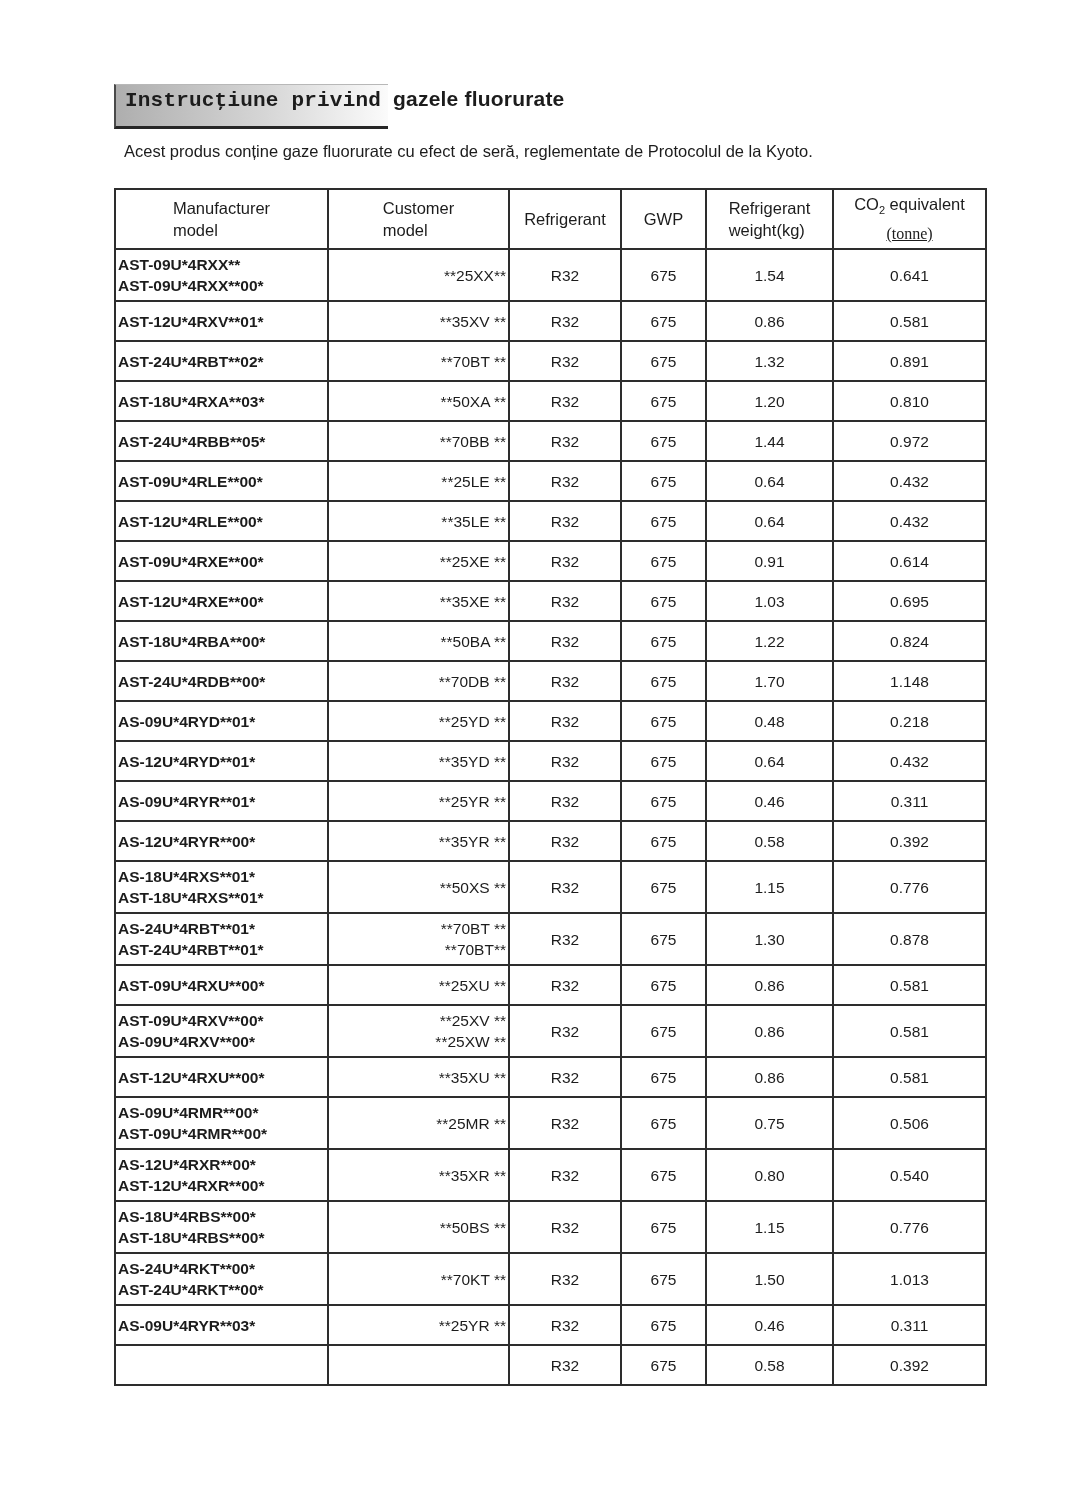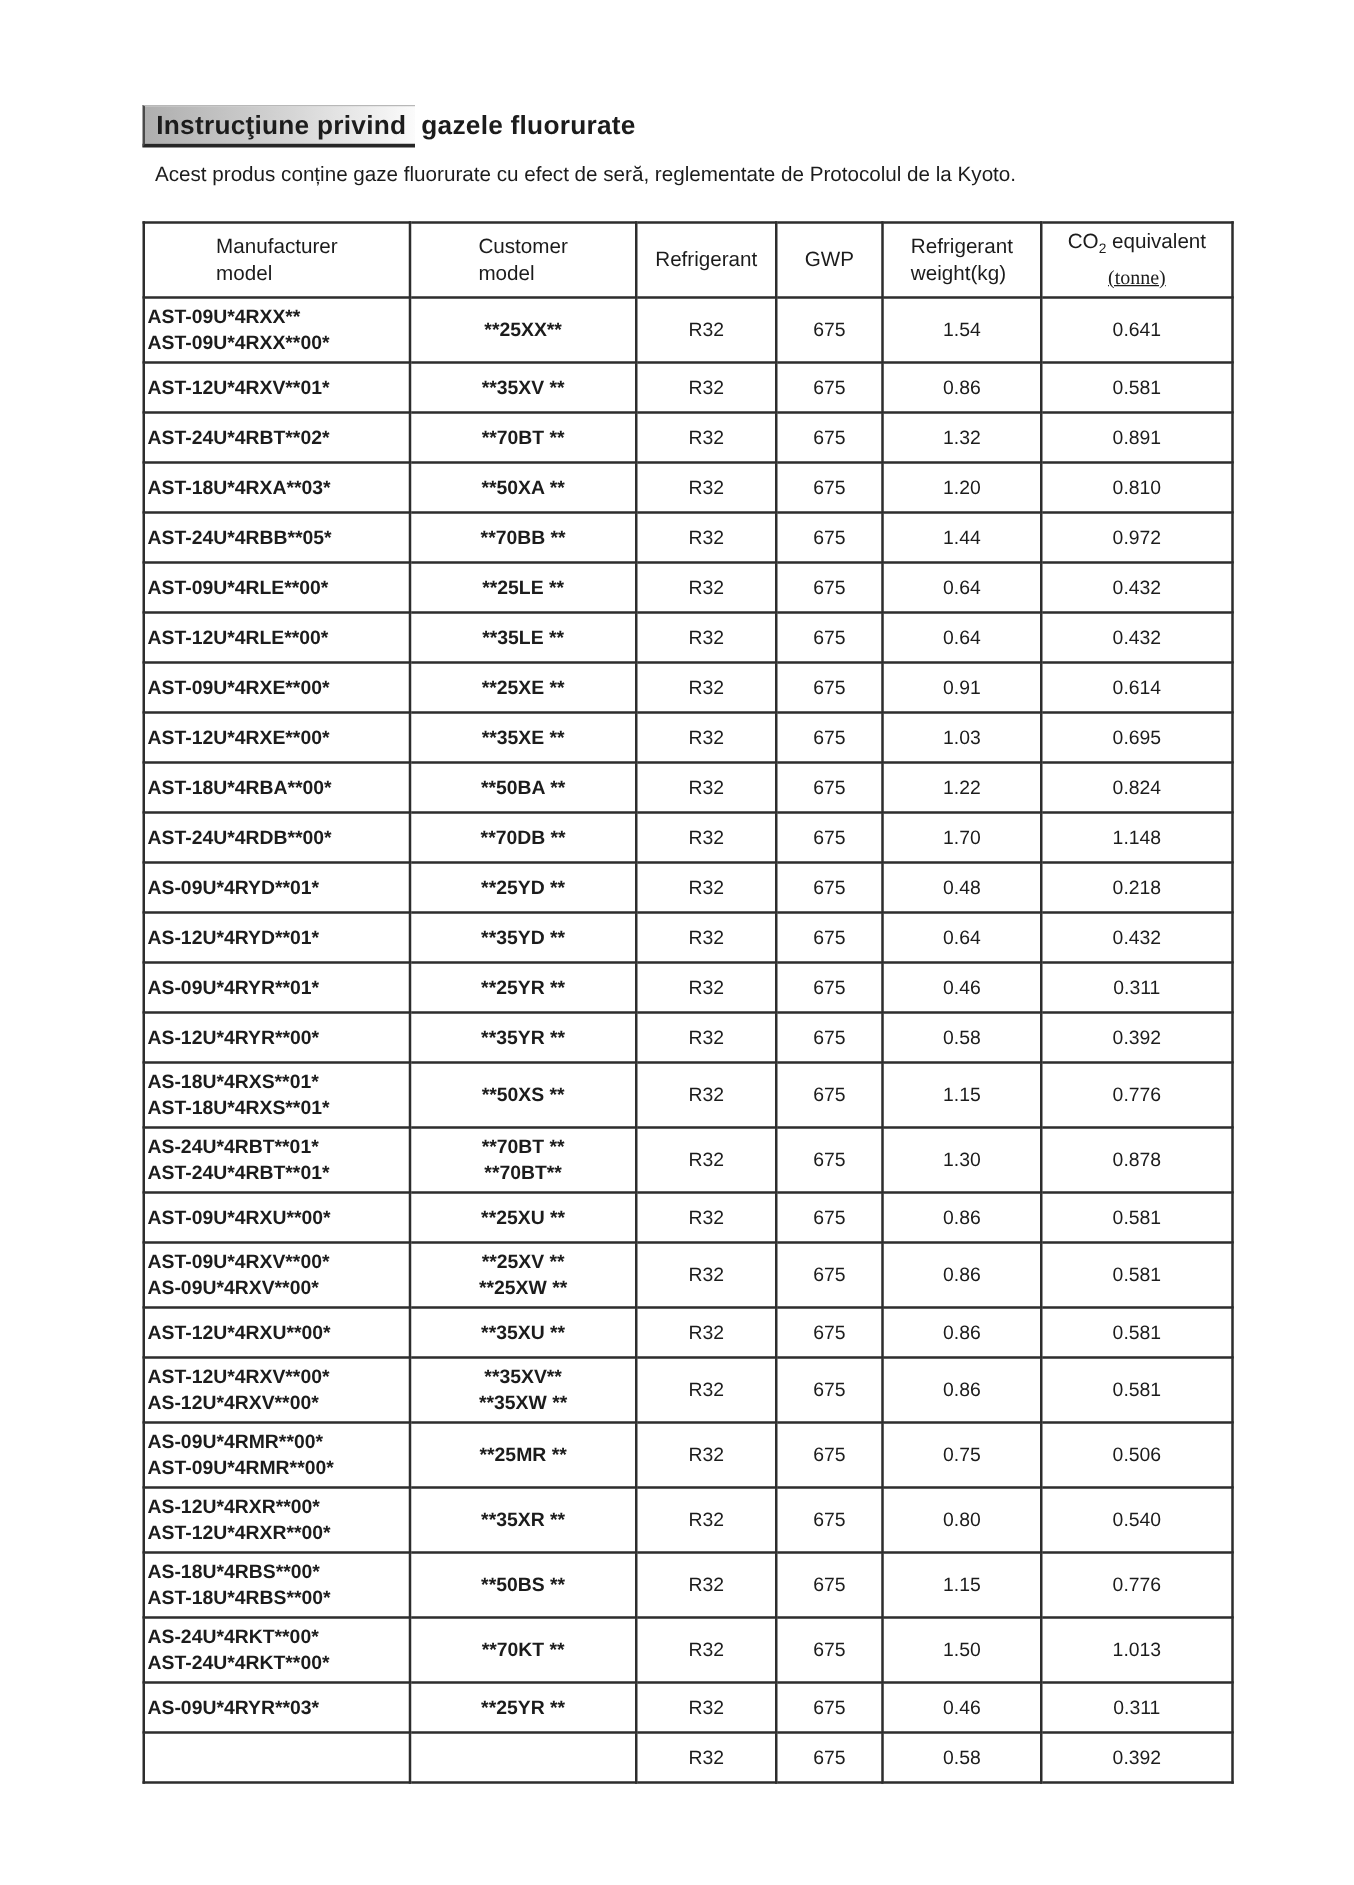--- a/index.html
+++ b/index.html
@@ -14,40 +14,41 @@
   }
   .sheet{width:1083px;position:relative;}
   .content{padding:84px 98px 0 114px;}
   .doc-title{font-size:21px;font-weight:bold;letter-spacing:.2px;white-space:nowrap;}
   .title-hl{
     display:inline-block;
     background:linear-gradient(to right,#aeaeae 0%,#d6d6d6 55%,#fbfbfb 100%);
     border-left:2px solid #4a4a4a;
     border-top:1px solid #b8b8b8;
     border-bottom:3px solid #262626;
-    padding:4px 7px 2px 9px;
+    padding:4px 7px 14px 9px;
+    font-family:Liberation Mono, monospace;
   }
   .title-rest{margin-left:5px;}
   .subtitle{margin:13px 0 0 10px;font-size:16.5px;}
   table.fgas{
     border-collapse:collapse;table-layout:fixed;width:871px;margin-top:27px;
   }
   table.fgas th, table.fgas td{border:2px solid var(--border);}
   table.fgas th{
     font-weight:normal;font-size:16.5px;height:54px;
     vertical-align:middle;text-align:center;line-height:22px;padding:2px;
   }
   .hblock{display:inline-block;text-align:left;}
   table.fgas td{
     font-size:15.5px;height:30px;vertical-align:middle;
     padding:4px 2px;line-height:21px;
   }
   td.c{text-align:center;}
   td.mfr{text-align:left;padding-left:12px;font-weight:bold;}
-  td.cust{text-align:center;padding-left:15px;font-weight:bold;}
+  td.cust{text-align:right;padding-left:15px;}
   sub.co2sub{font-size:11px;}
   .serif-unit{font-family:"Liberation Serif", serif;font-size:16px;text-decoration:underline;}
 </style>
 </head>
 <body>
 
 <div class="sheet">
   <div class="content">
 
     <div class="doc-title">
@@ -326,34 +327,20 @@
             <td class="cust">
               <div>**35XU **</div>
             </td>
             <td class="c">R32</td>
             <td class="c">675</td>
             <td class="c">0.86</td>
             <td class="c">0.581</td>
           </tr>
           <tr>
             <td class="mfr">
-              <div>AST-12U*4RXV**00*</div>
-              <div>AS-12U*4RXV**00*</div>
-            </td>
-            <td class="cust">
-              <div>**35XV**</div>
-              <div>**35XW **</div>
-            </td>
-            <td class="c">R32</td>
-            <td class="c">675</td>
-            <td class="c">0.86</td>
-            <td class="c">0.581</td>
-          </tr>
-          <tr>
-            <td class="mfr">
               <div>AS-09U*4RMR**00*</div>
               <div>AST-09U*4RMR**00*</div>
             </td>
             <td class="cust">
               <div>**25MR **</div>
             </td>
             <td class="c">R32</td>
             <td class="c">675</td>
             <td class="c">0.75</td>
             <td class="c">0.506</td>

